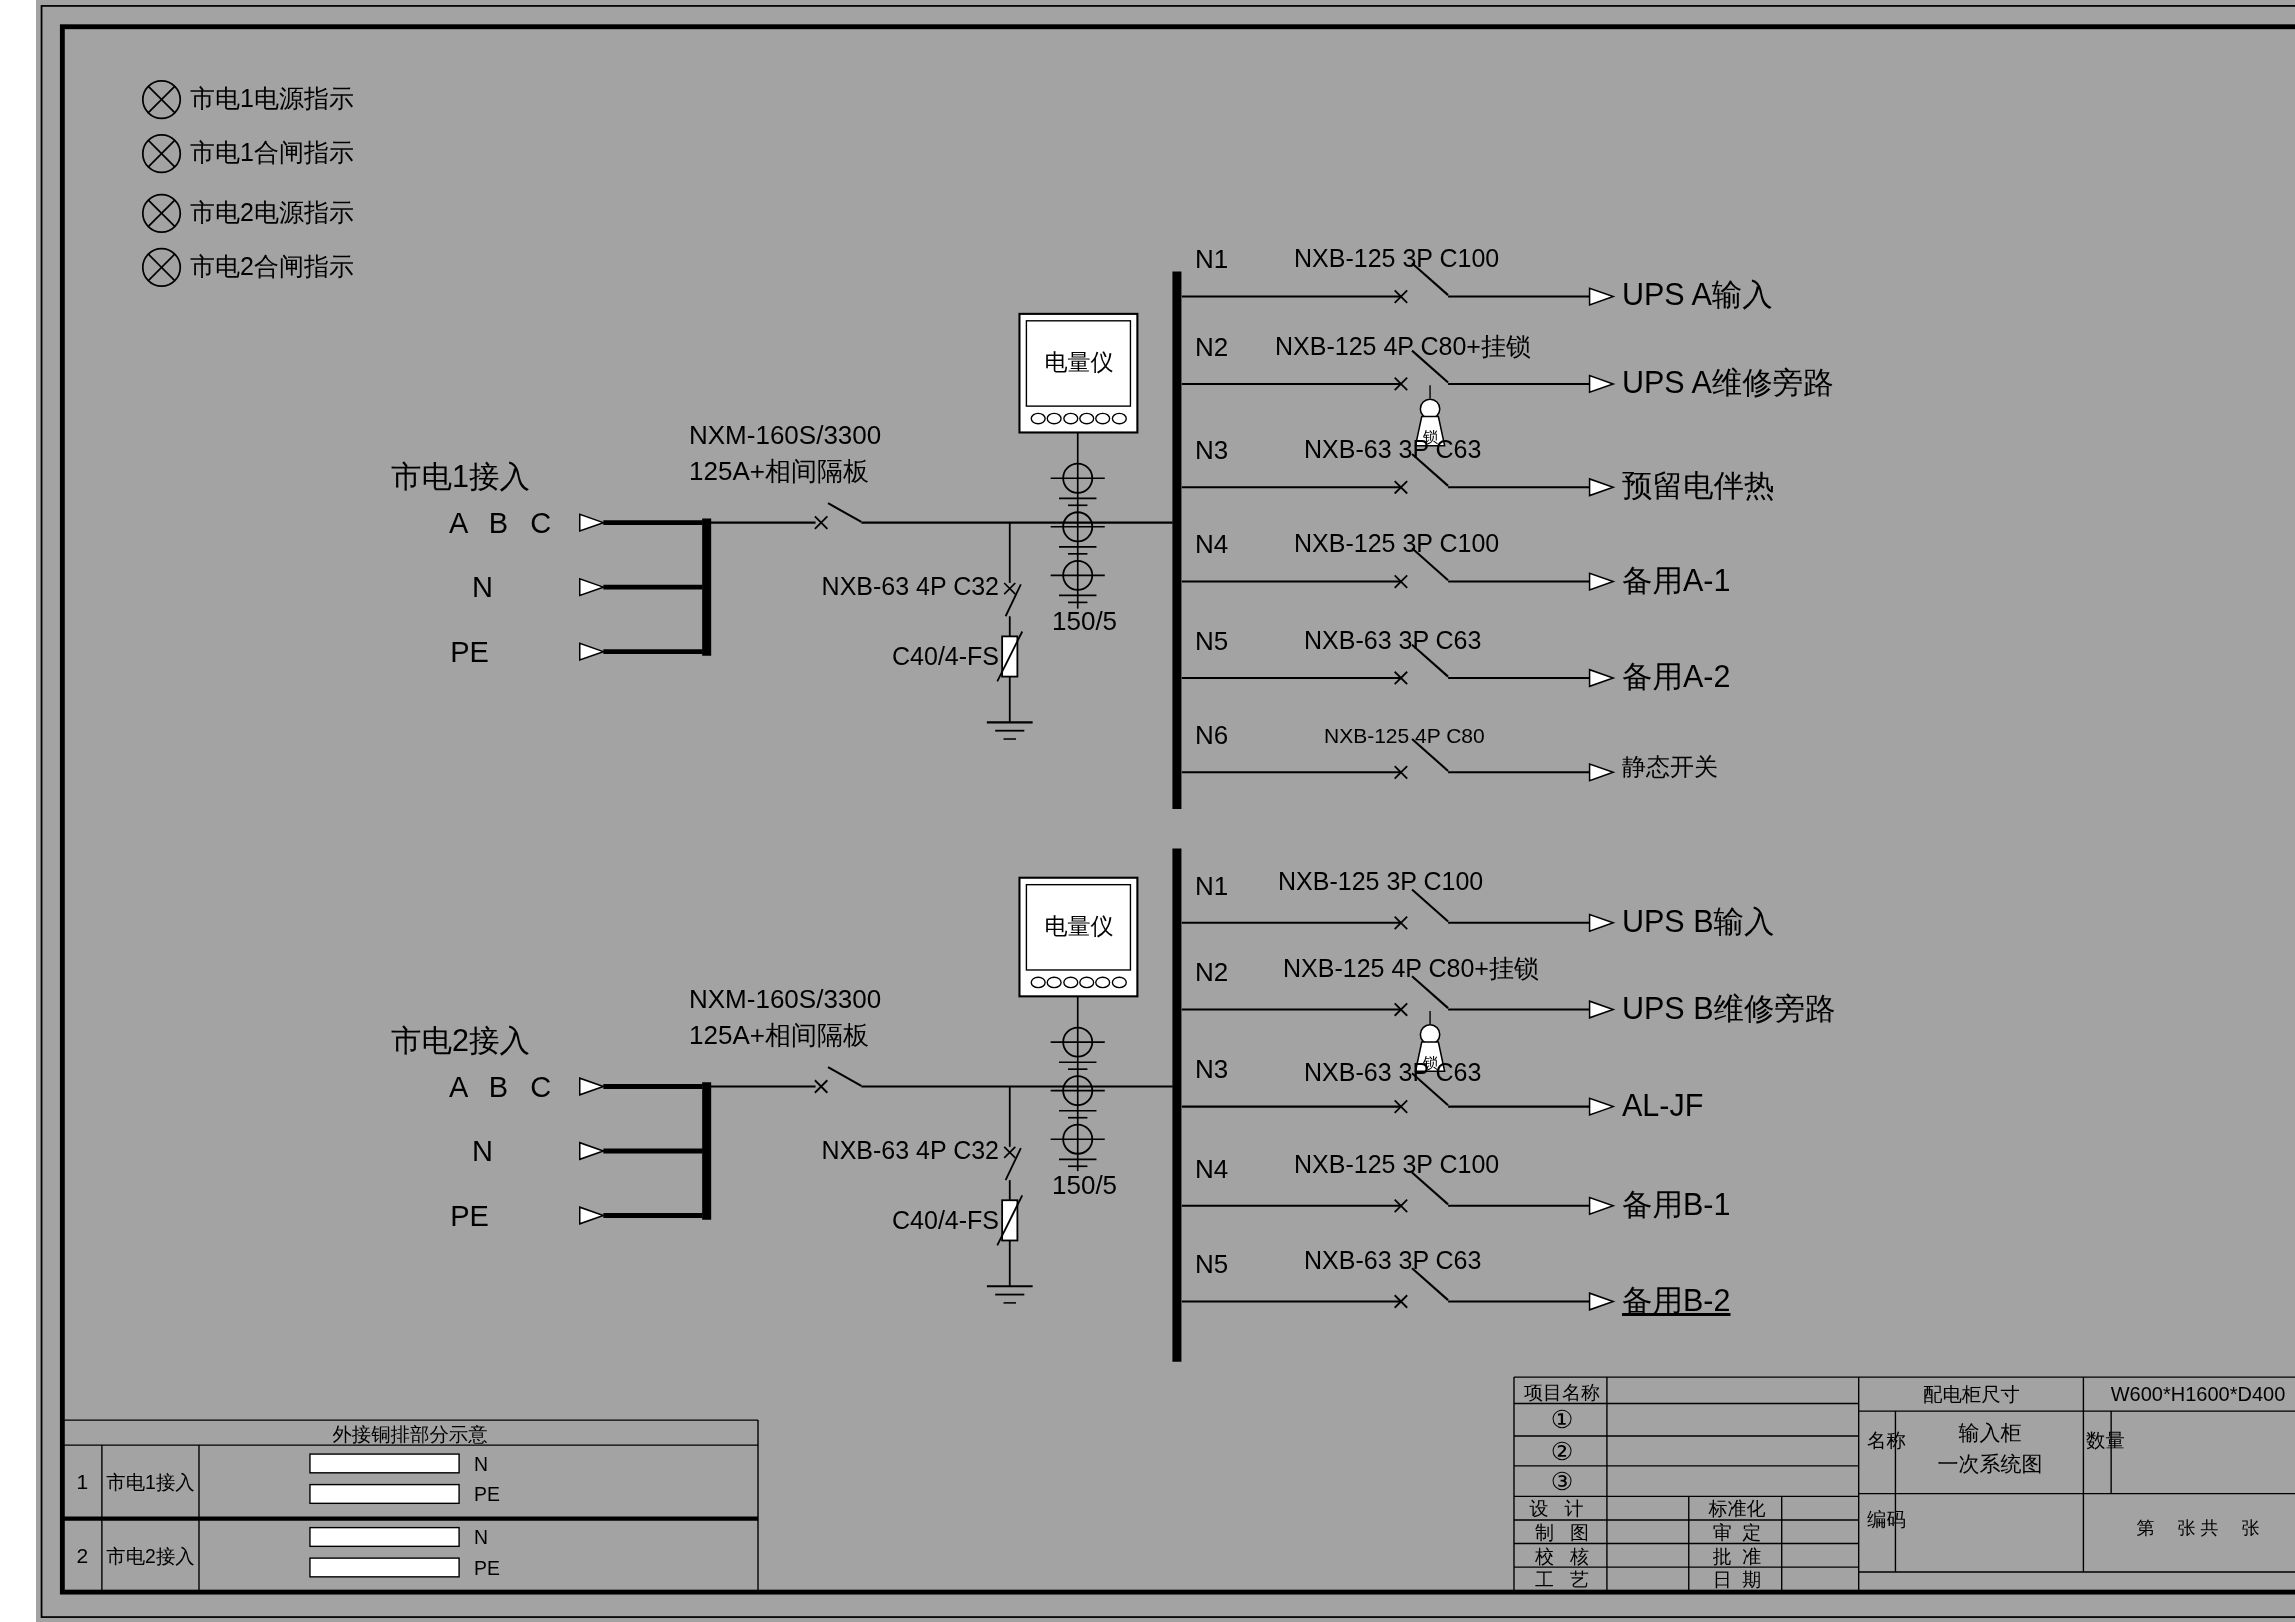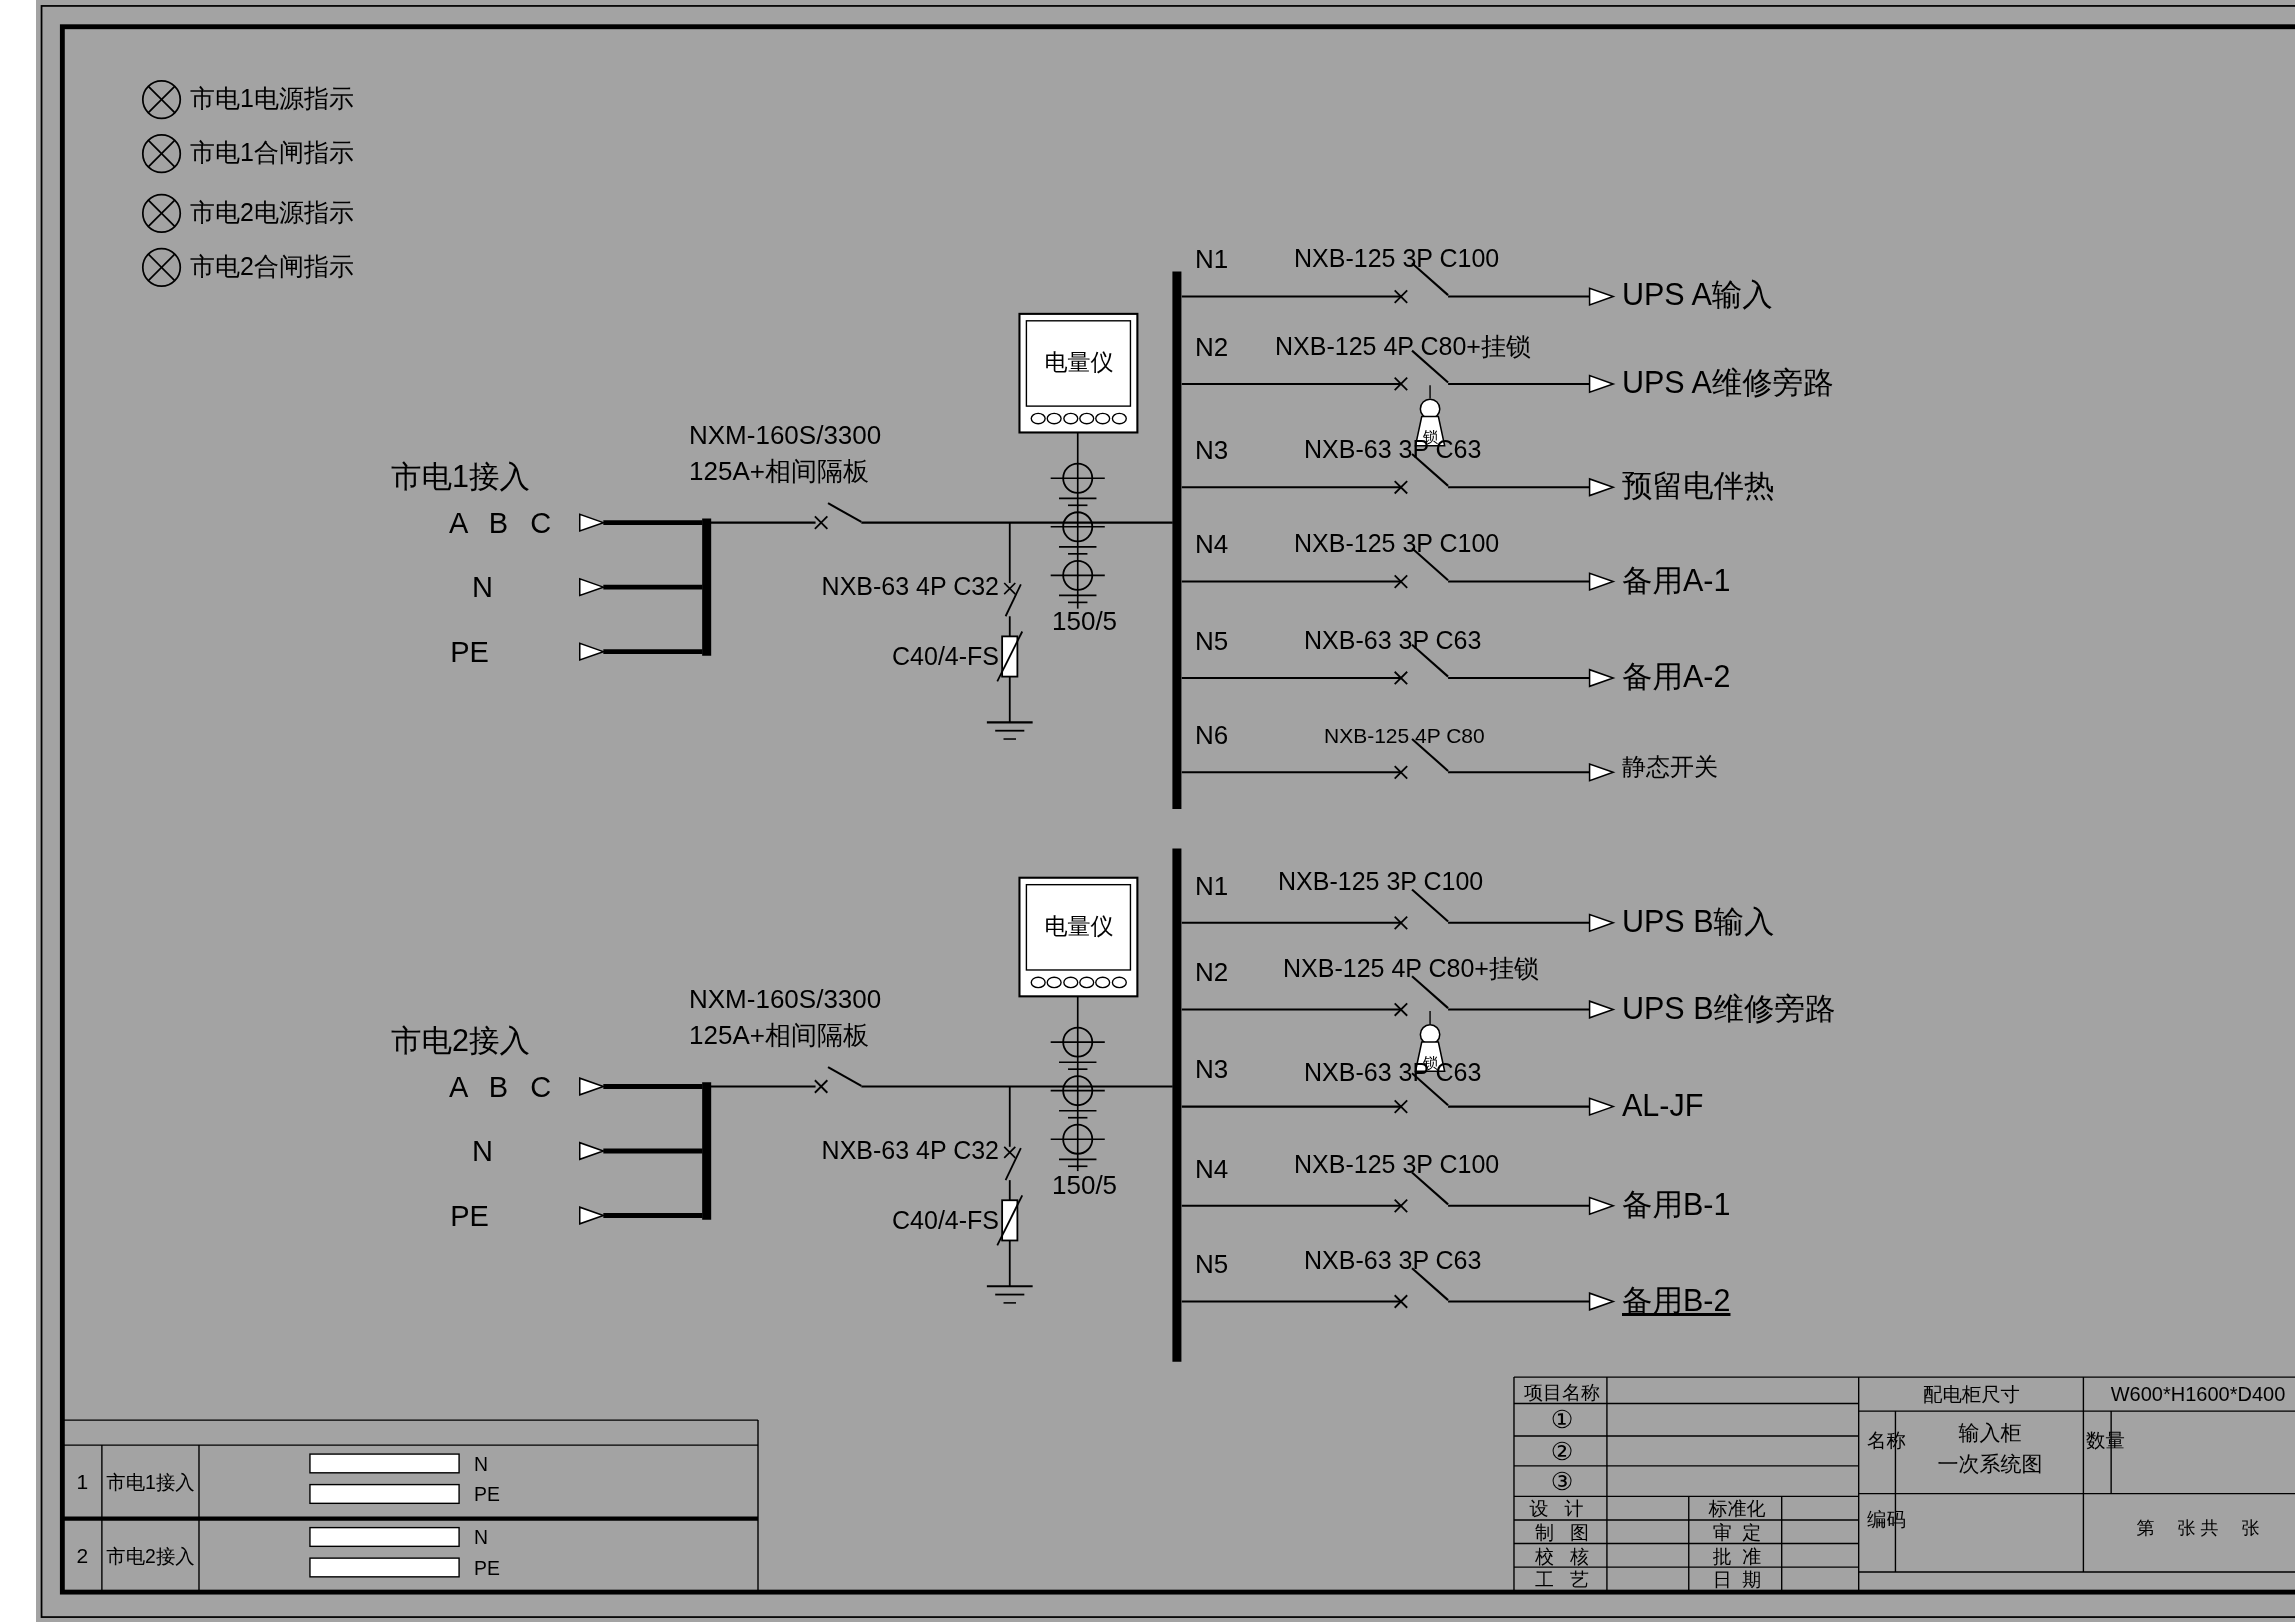--- a/index.html
+++ b/index.html
@@ -297,20 +297,21 @@
 <div class="t" style="left:1586px;top:1088px;font-size:30.5px;">AL-JF</div>
 
 <div class="t" style="left:1159px;top:1154px;font-size:26px;">N4</div>
 <div class="t" style="left:1258px;top:1150px;font-size:25px;">NXB-125 3P C100</div>
 <div class="t" style="left:1586px;top:1187px;font-size:30.5px;">备用B-1</div>
 
 <div class="t" style="left:1159px;top:1249px;font-size:26px;">N5</div>
 <div class="t" style="left:1268px;top:1246px;font-size:25px;">NXB-63 3P C63</div>
 <div class="t" style="left:1586px;top:1283px;font-size:30.5px;text-decoration:underline;">备用B-2</div>
 
+<div class="t ctr" style="left:26px;top:1423px;width:696px;font-size:19.4px;">外接铜排部分示意</div>
 <div class="t ctr" style="left:31px;top:1470px;width:30.5px;font-size:21px;">1</div>
 <div class="t ctr" style="left:68px;top:1471px;width:93px;font-size:19.4px;">市电1接入</div>
 <div class="t" style="left:438px;top:1453px;font-size:19.4px;">N</div>
 <div class="t" style="left:438px;top:1483px;font-size:19.4px;">PE</div>
 <div class="t ctr" style="left:31px;top:1544px;width:30.5px;font-size:21px;">2</div>
 <div class="t ctr" style="left:68px;top:1545px;width:93px;font-size:19.4px;">市电2接入</div>
 <div class="t" style="left:438px;top:1526px;font-size:19.4px;">N</div>
 <div class="t" style="left:438px;top:1557px;font-size:19.4px;">PE</div>
 
 <div class="t ctr" style="left:1480px;top:1382px;width:92px;font-size:19px;">项目名称</div>

